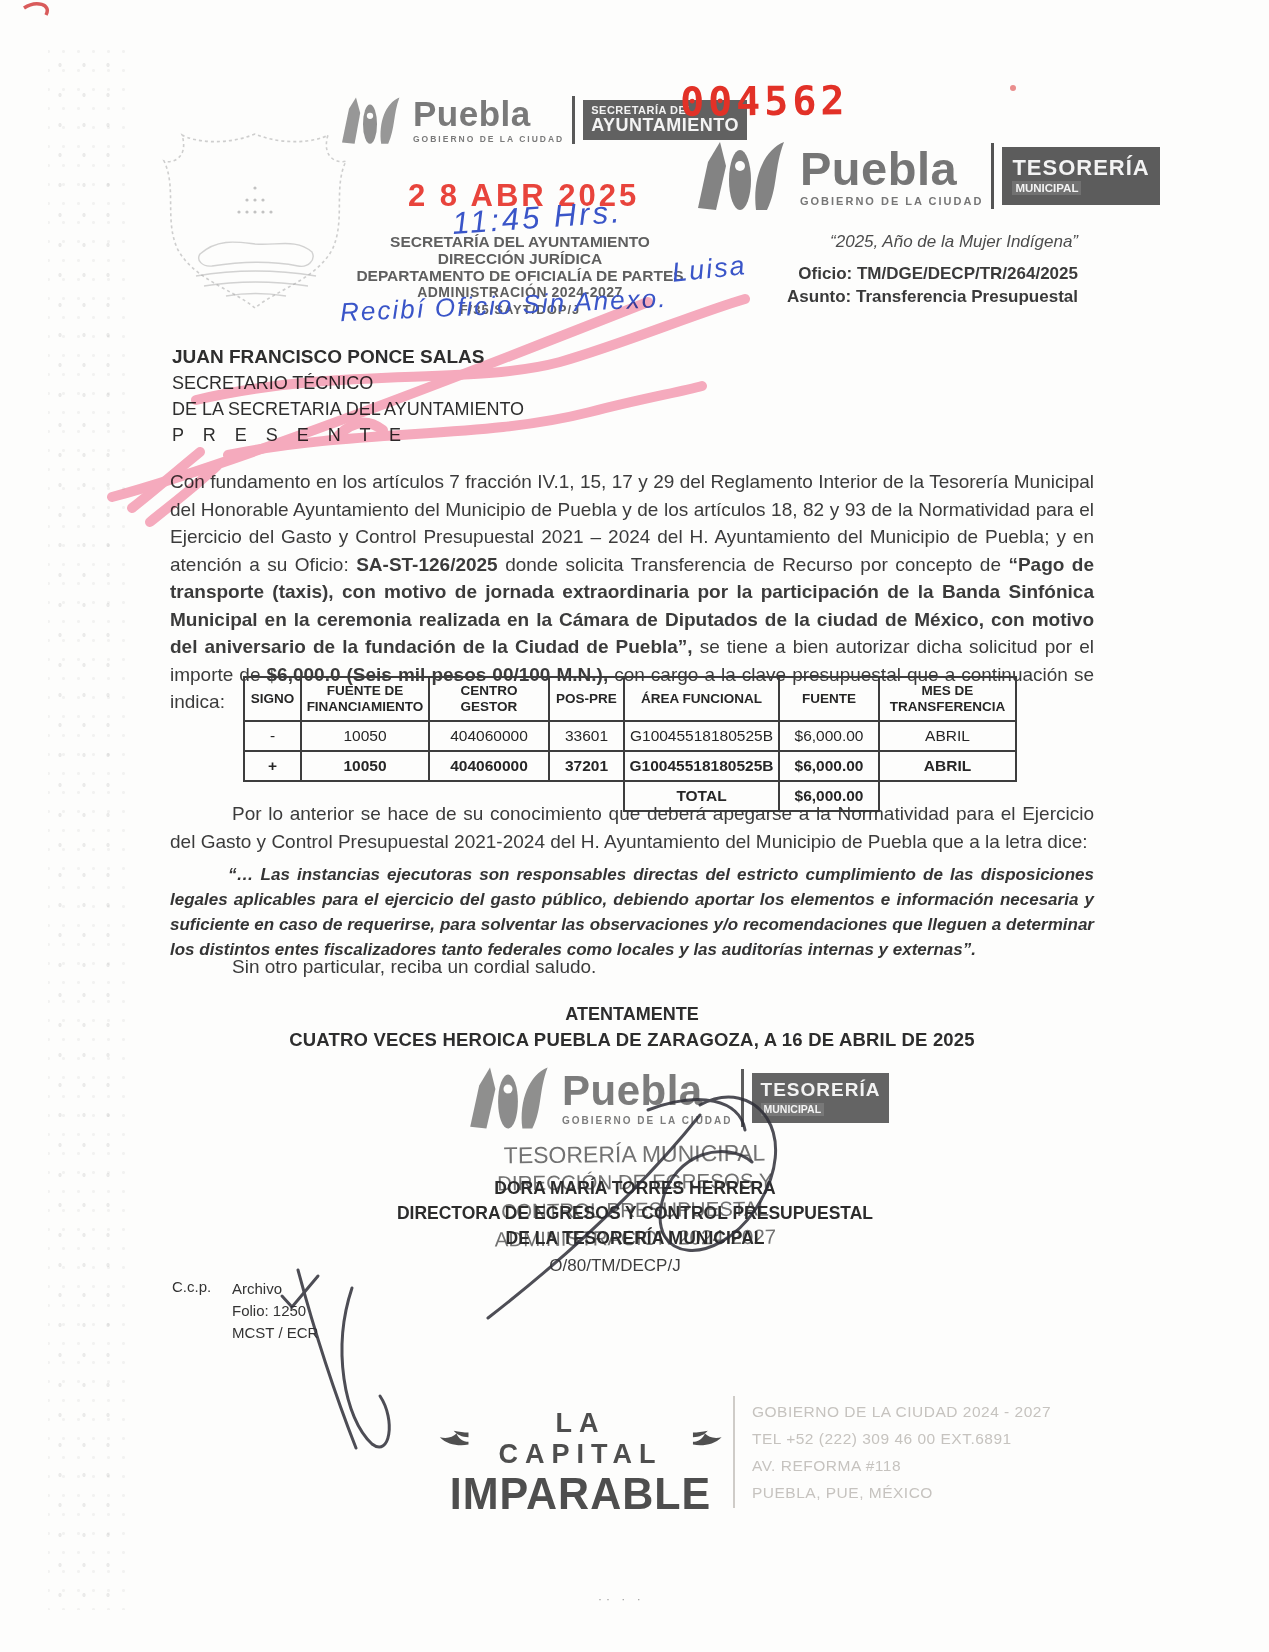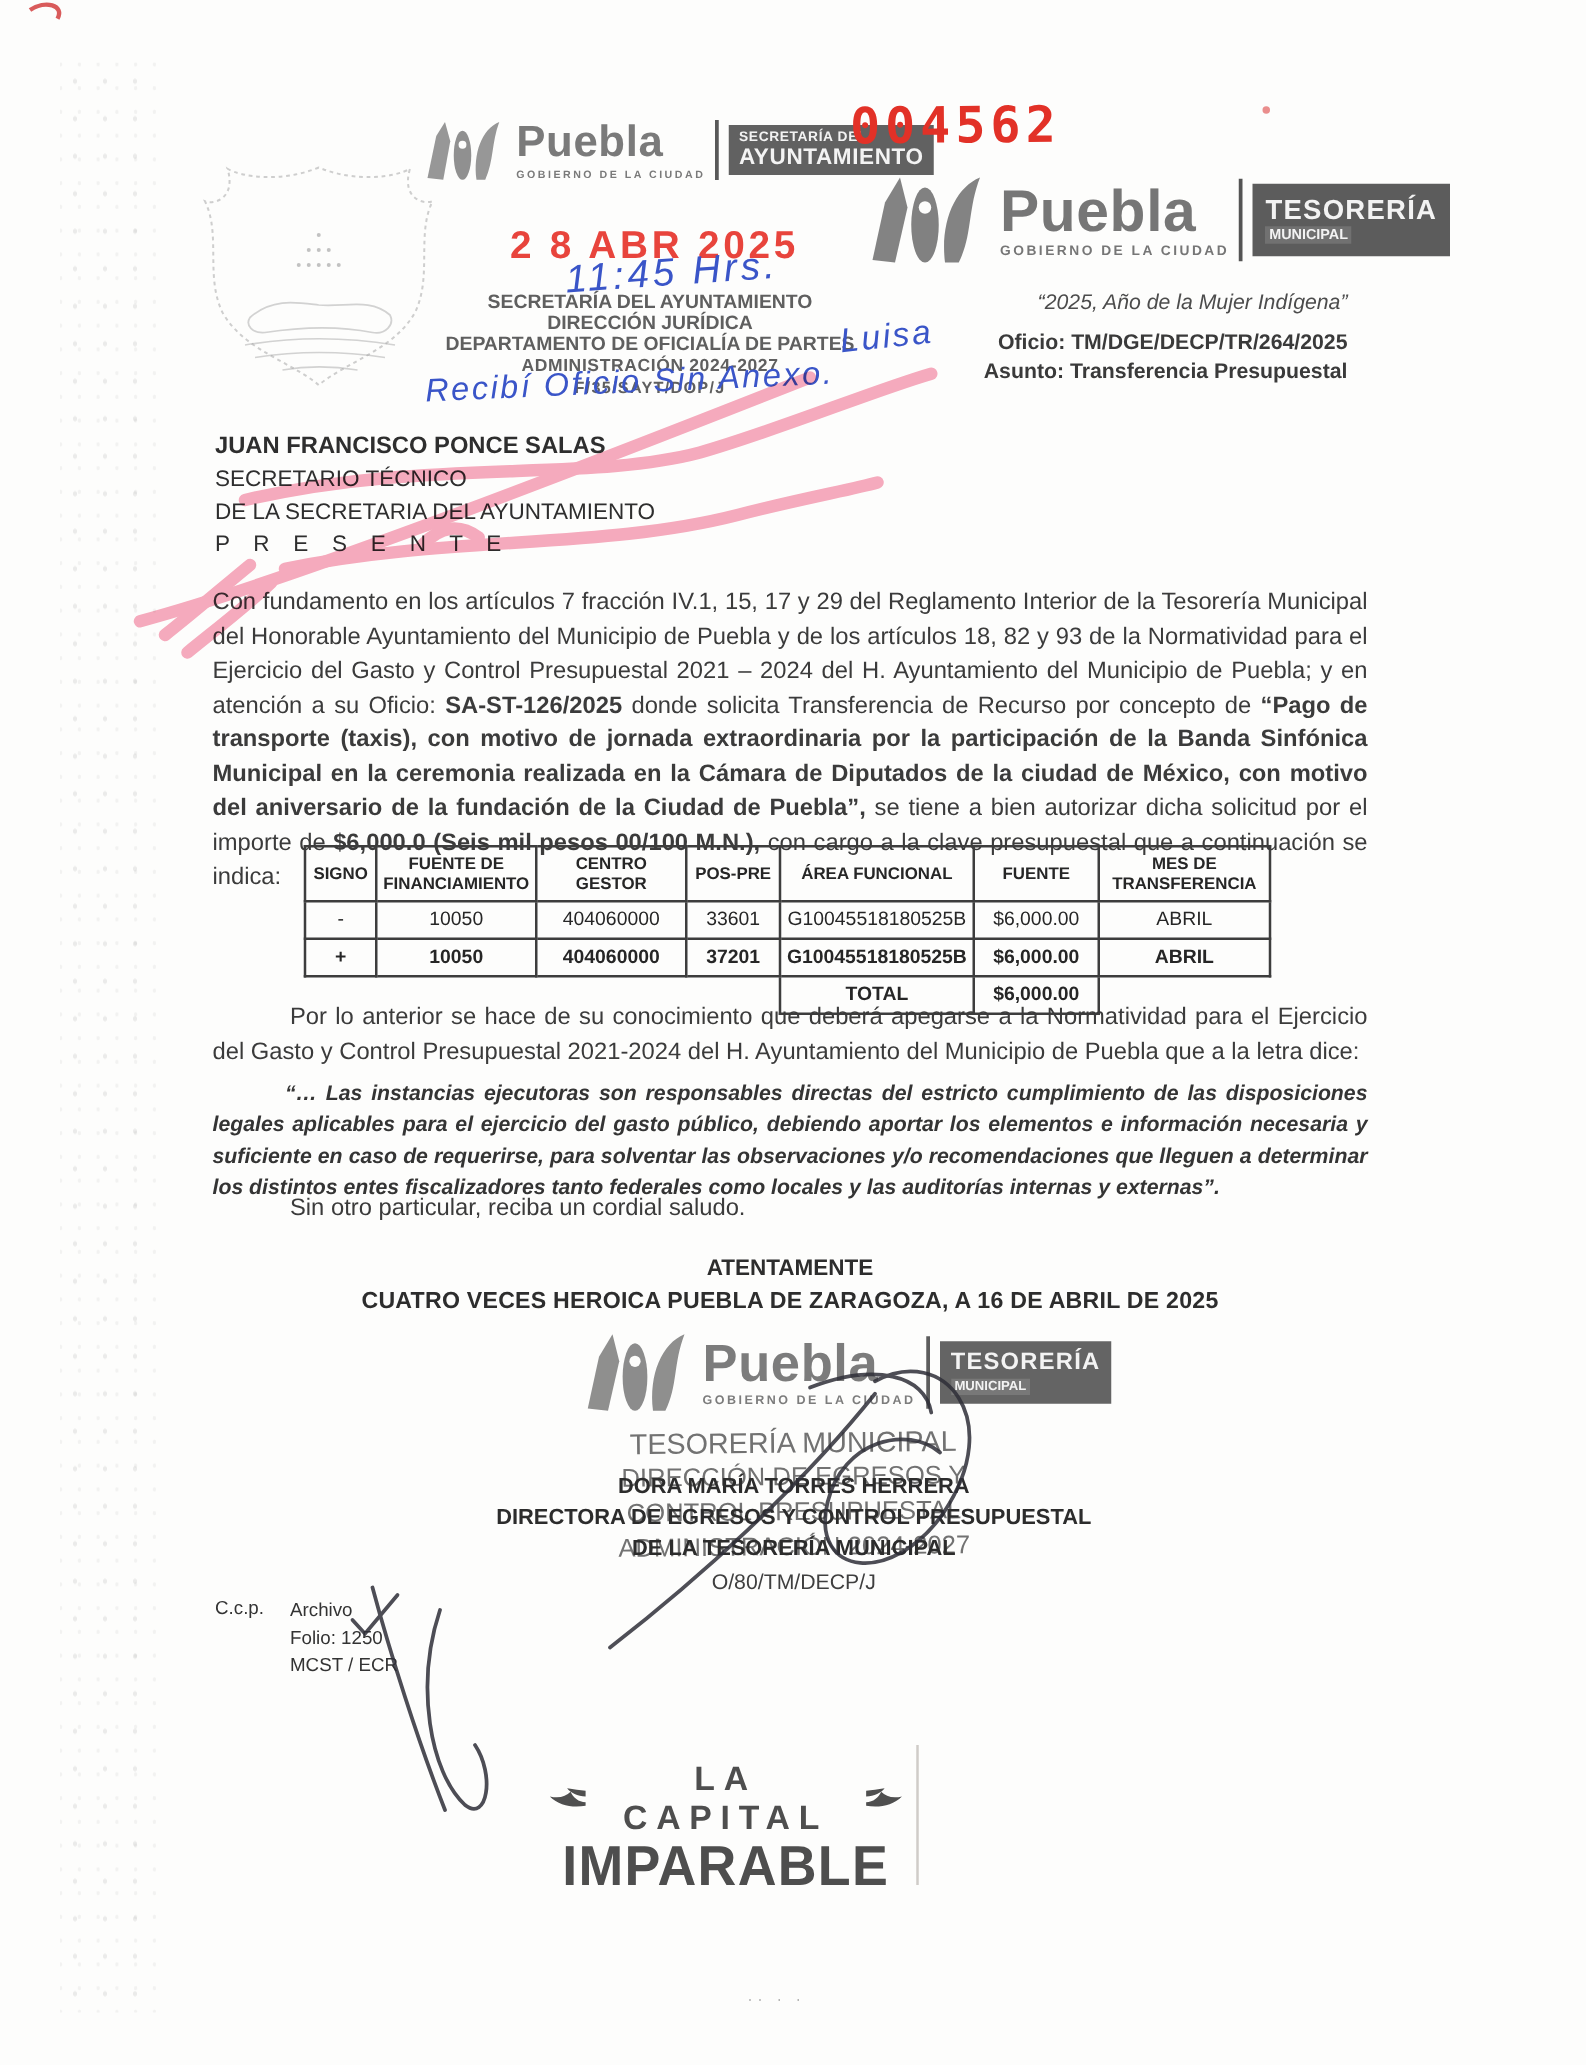--- a/index.html
+++ b/index.html
@@ -91,21 +91,21 @@
   .sig-logo .badge { padding:7px 9px; }
   .sig-logo .b1 { font-size:19px; font-weight:bold; letter-spacing:1px; }
   .sig-logo .b2 { font-size:10.5px; font-weight:bold; background:#6a6a6a; display:inline-block; padding:1px 3px; margin-top:2px; }
 
   .sig-stamp-text { left:420px; top:1140px; width:430px; text-align:center; color:#5a5a5a;
     line-height:28px; opacity:.85; transform:rotate(-.6deg); }
   .sig-stamp-text .s0 { font-size:23px; }
   .sig-stamp-text .s1,.sig-stamp-text .s2,.sig-stamp-text .s3 { font-size:20.5px; }
   .sig-printed { left:320px; top:1176px; width:630px; text-align:center; color:#2c2c2c;
     font-weight:bold; font-size:17.5px; line-height:25px; }
-  .sig-ref { left:420px; top:1256px; width:430px; text-align:center; color:#3f3f3f; font-size:17px; }
+  .sig-ref { left:400px; top:1256px; width:430px; text-align:center; color:#3f3f3f; font-size:17px; }
 
   
   .ccp { left:172px; top:1278px; font-size:15px; color:#333; }
   .ccp-lines { left:232px; top:1278px; font-size:15px; color:#333; line-height:22px; }
 
   
   .slogan { left:438px; top:1408px; width:285px; text-align:center; color:#4e4e4e; }
   .slogan .row1 { display:flex; align-items:center; justify-content:center; gap:6px; }
   .slogan .cap { font-weight:bold; font-size:27px; letter-spacing:7px; }
   .slogan .imp { font-weight:bold; font-size:43px; letter-spacing:1px; line-height:1;
@@ -313,20 +313,26 @@
       </svg>
       <span class="cap">LA CAPITAL</span>
       <svg width="34" height="20" viewBox="0 0 34 20" style="transform:scaleX(-1)">
         <path d="M33 16 C22 18 10 16 2 8 C10 10 16 8 20 4 C22 9 27 13 33 13 Z M33 8 C26 8 20 5 17 1 C23 2 28 3 33 3 Z" fill="#4f4f4f"></path>
       </svg>
     </div>
     <div class="imp">IMPARABLE</div>
   </div>
 
   <div class="abs f-divider"></div>
+  <div class="abs f-contact">
+    <div>GOBIERNO DE LA CIUDAD 2024 - 2027</div>
+    <div>TEL +52 (222) 309 46 00 EXT.6891</div>
+    <div>AV. REFORMA #118</div>
+    <div>PUEBLA, PUE, MÉXICO</div>
+  </div>
 
   <div class="abs bottom-dots">·· · ·</div>
 
   <svg class="overlay mult" width="1269" height="1652">
     <g fill="none" stroke="#ef5b80" stroke-width="10" stroke-linecap="round" opacity=".5">
       <path d="M112 497 C220 468, 420 392, 648 302"></path>
       <path d="M150 522 C172 504, 196 486, 217 466"></path>
       <path d="M132 508 C155 490, 178 470, 200 452"></path>
       <path d="M338 436 Q 360 413, 383 430"></path>
       <path d="M196 400 C 340 366, 470 386, 560 362 C 620 345, 700 312, 745 299"></path>

